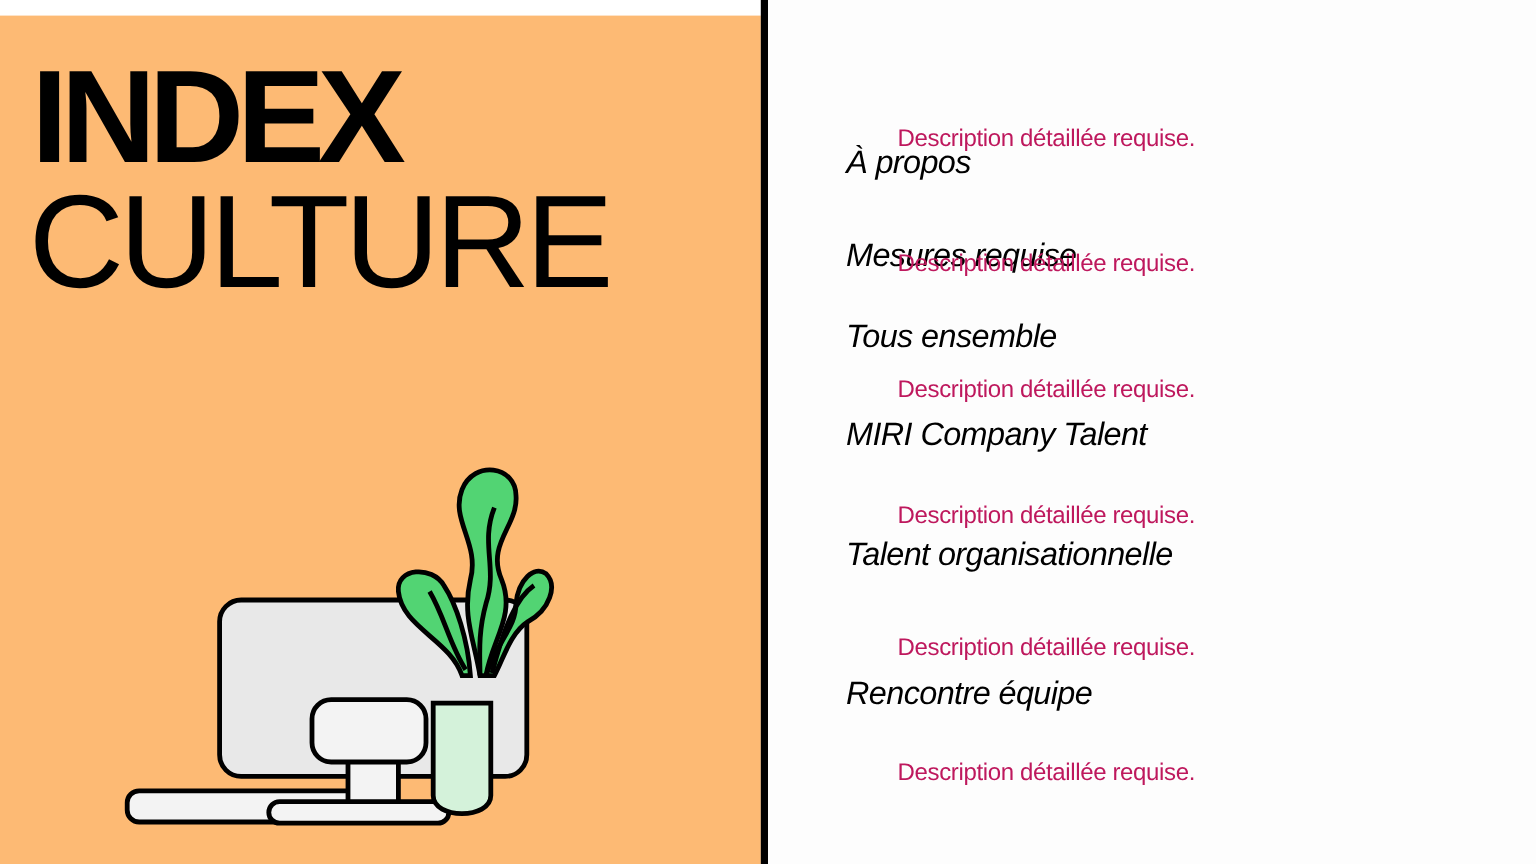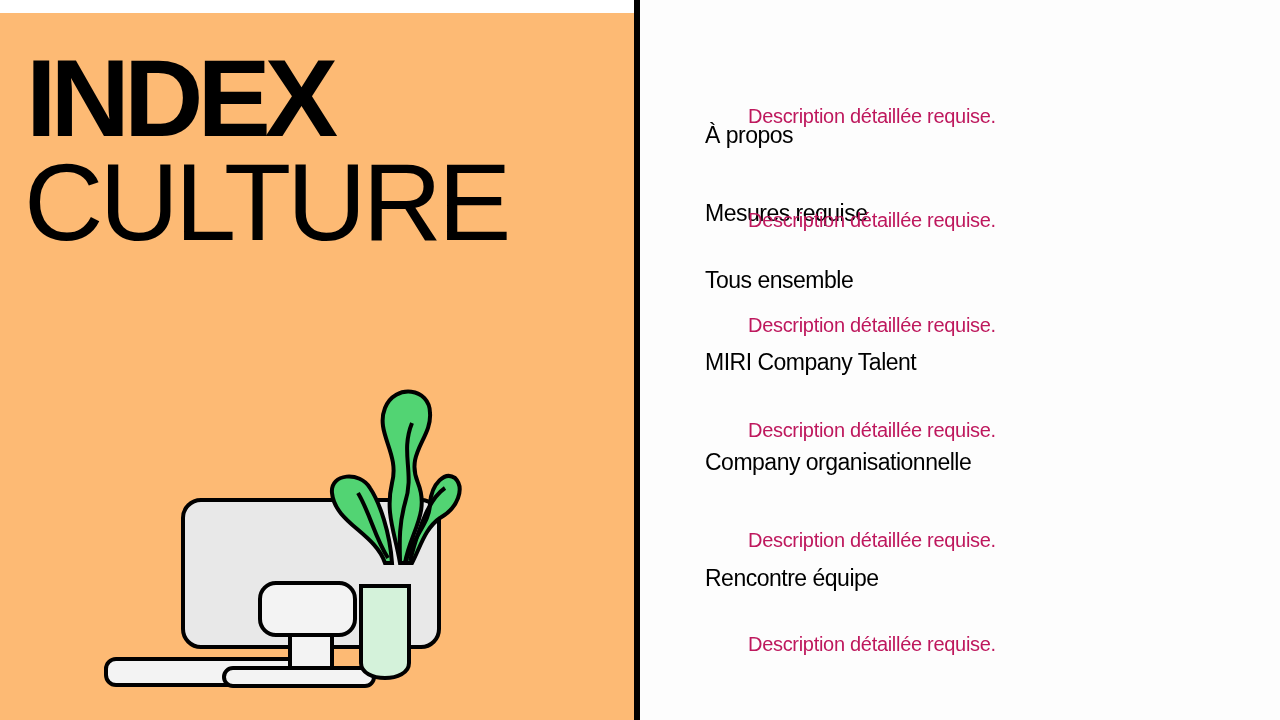--- a/index.html
+++ b/index.html
@@ -30,23 +30,24 @@
       position: absolute; left: 24px; top: 134px;
       font-family: "Liberation Sans", sans-serif;
       font-weight: 400; font-size: 110px; line-height: 110px;
       letter-spacing: -4px; color: #000;
     }
     .illustration {
       position: absolute; left: 100px; top: 370px; width: 370px; height: 310px;
     }
     .item-title {
       position: absolute; left: 705px;
-      font-size: 23px; line-height: 32px; color: #000;
+      font-size: 27px; line-height: 32px; color: #000;
       font-family: "Liberation Sans", sans-serif; letter-spacing: -0.5px;
       white-space: nowrap;
+      font-style: italic;
     }
     .item-desc {
       position: absolute; left: 748px;
       font-size: 20px; line-height: 24px; color: #be185d;
       font-family: "Liberation Sans", sans-serif; letter-spacing: -0.3px;
       white-space: nowrap;
     }
   </style>
 </head>
 <body>
@@ -86,17 +87,17 @@
 
 <div class="item-title" style="top:197px;">Mesures requise</div>
 <div class="item-desc" style="top:208px;">Description détaillée requise.</div>
 
 <div class="item-title" style="top:264px;">Tous ensemble</div>
 <div class="item-desc" style="top:313px;">Description détaillée requise.</div>
 
 <div class="item-title" style="top:346px;">MIRI Company Talent</div>
 <div class="item-desc" style="top:418px;">Description détaillée requise.</div>
 
-<div class="item-title" style="top:446px;">Company organisationnelle</div>
+<div class="item-title" style="top:446px;">Talent organisationnelle</div>
 <div class="item-desc" style="top:528px;">Description détaillée requise.</div>
 
 <div class="item-title" style="top:562px;">Rencontre équipe</div>
 <div class="item-desc" style="top:632px;">Description détaillée requise.</div>
 
 </body></html>

